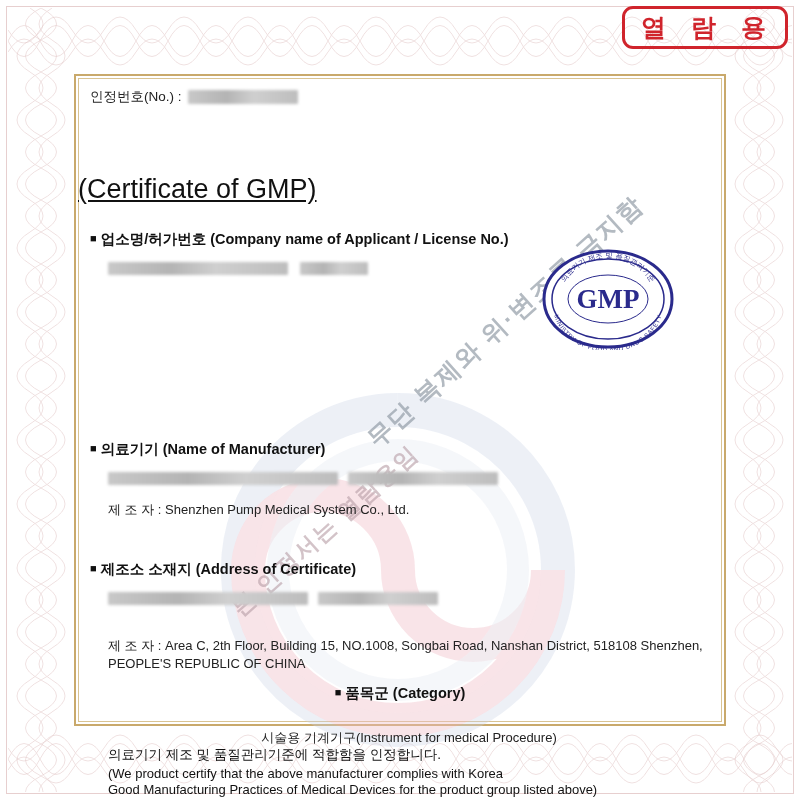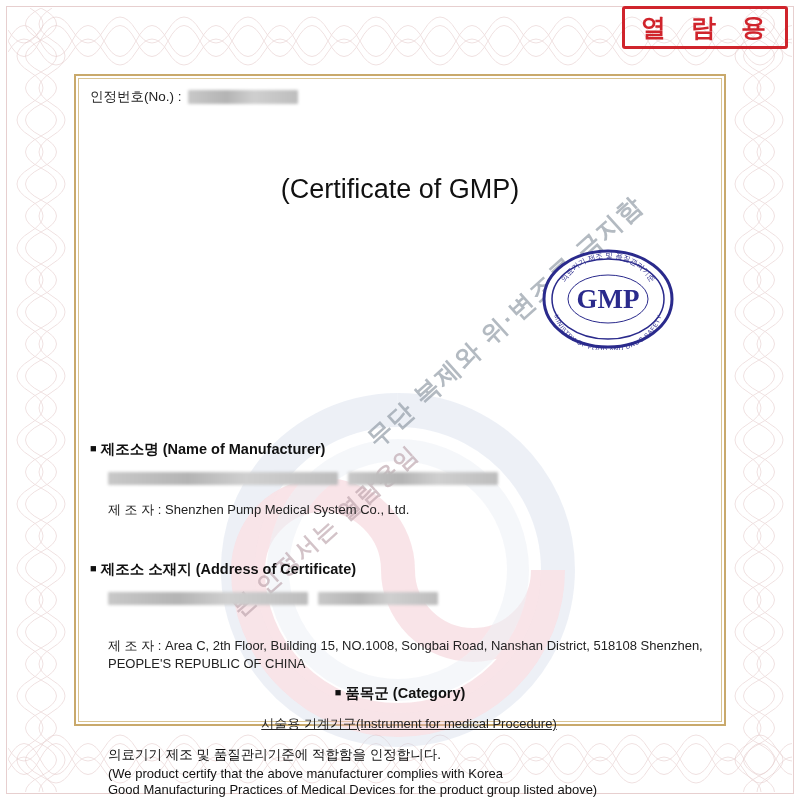--- a/index.html
+++ b/index.html
@@ -101,21 +101,21 @@
   .stamp {
     position: absolute;
     right: 12px;
     top: 6px;
     border: 3px solid #d0242c;
     color: #d0242c;
     font-size: 25px;
     font-weight: bold;
     letter-spacing: 9px;
     padding: 6px 10px 6px 16px;
-    border-radius: 3px;
+    border-radius: 11px;
     line-height: 1;
   }
 
   
   .content {
     position: absolute;
     left: 78px;
     top: 78px;
     width: 644px;
     height: 644px;
@@ -146,23 +146,24 @@
     font-size: 29px;
     font-weight: bold;
     color: #111;
     letter-spacing: 0.5px;
   }
   .title-en {
     position: absolute;
     left: 0;
     top: 96px;
     width: 644px;
-    text-align: center;
+    text-align: left;
     font-size: 27px;
     color: #111;
+    text-decoration: underline;
   }
 
   .section {
     position: absolute;
     left: 12px;
     width: 620px;
   }
   .sec-head {
     font-size: 14.5px;
     font-weight: bold;
@@ -265,43 +266,50 @@
         <text font-size="7.5" fill="#2a2a8c" font-family="'Liberation Sans',sans-serif">
           <textPath href="#arcTop" startOffset="50%" text-anchor="middle">의료기기 제조 및 품질관리기준</textPath>
         </text>
         <text font-size="6.2" fill="#2a2a8c" font-family="'Liberation Sans',sans-serif" letter-spacing="0.6">
           <textPath href="#arcBot" startOffset="50%" text-anchor="middle">MINISTRY OF FOOD AND DRUG SAFETY</textPath>
         </text>
         <text x="68" y="64" text-anchor="middle" font-size="27" font-weight="bold" fill="#2a2a8c" font-family="'Liberation Serif',serif">GMP</text>
       </svg>
     </div>
 
+    <div class="section" style="top:152px;">
+      <div class="sec-head"><span class="sq">■</span><span>업소명/허가번호 (Company name of Applicant / License No.)</span></div>
+      <div style="padding-left:18px;margin-top:10px;">
+        <span class="redacted" style="width:180px;height:13px;"></span>
+        <span class="redacted" style="width:68px;height:13px;margin-left:8px;"></span>
+      </div>
+    </div>
 
 
     <div class="section" style="top:362px;">
-      <div class="sec-head"><span class="sq">■</span><span>제조소명 (Name of Manufacturer)</span></div>
+      <div class="sec-head"><span class="sq">■</span><span>의료기기 (Name of Manufacturer)</span></div>
       <div style="padding-left:18px;margin-top:10px;">
         <span class="redacted" style="width:230px;height:13px;"></span>
         <span class="redacted" style="width:150px;height:13px;margin-left:6px;"></span>
       </div>
       <div class="sec-line" style="margin-top:14px;">제 조 자 : Shenzhen Pump Medical System Co., Ltd.</div>
     </div>
 
     <div class="section" style="top:482px;">
       <div class="sec-head"><span class="sq">■</span><span>제조소 소재지 (Address of Certificate)</span></div>
       <div style="padding-left:18px;margin-top:10px;">
         <span class="redacted" style="width:200px;height:13px;"></span>
         <span class="redacted" style="width:120px;height:13px;margin-left:6px;"></span>
       </div>
       <div class="sec-line" style="margin-top:30px;">제 조 자 : Area C, 2th Floor, Building 15, NO.1008, Songbai Road, Nanshan District, 518108 Shenzhen, PEOPLE'S REPUBLIC OF CHINA</div>
     </div>
 
     <div class="section" style="top:606px;text-align:center;">
       <div class="sec-head"><span class="sq">■</span><span>품목군 (Category)</span></div>
-      <div class="sec-line" style="margin-top:12px;text-decoration:underline;">시술용 기계기구(Instrument for medical Procedure)</div>
+      <div class="sec-line" style="margin-top:26px;">시술용 기계기구(Instrument for medical Procedure)</div>
     </div>
 
     <div class="section" style="top:668px;padding-left:18px;">
       <div style="font-size:13.5px;font-weight:normal;color:#111;">의료기기 제조 및 품질관리기준에 적합함을 인정합니다.</div>
       <div style="font-size:13px;color:#111;margin-top:2px;">(We product certify that the above manufacturer complies with Korea</div>
       <div style="font-size:13px;color:#111;margin-top:1px;">Good Manufacturing Practices of Medical Devices for the product group listed above)</div>
     </div>
 
   </div>
 </div>

